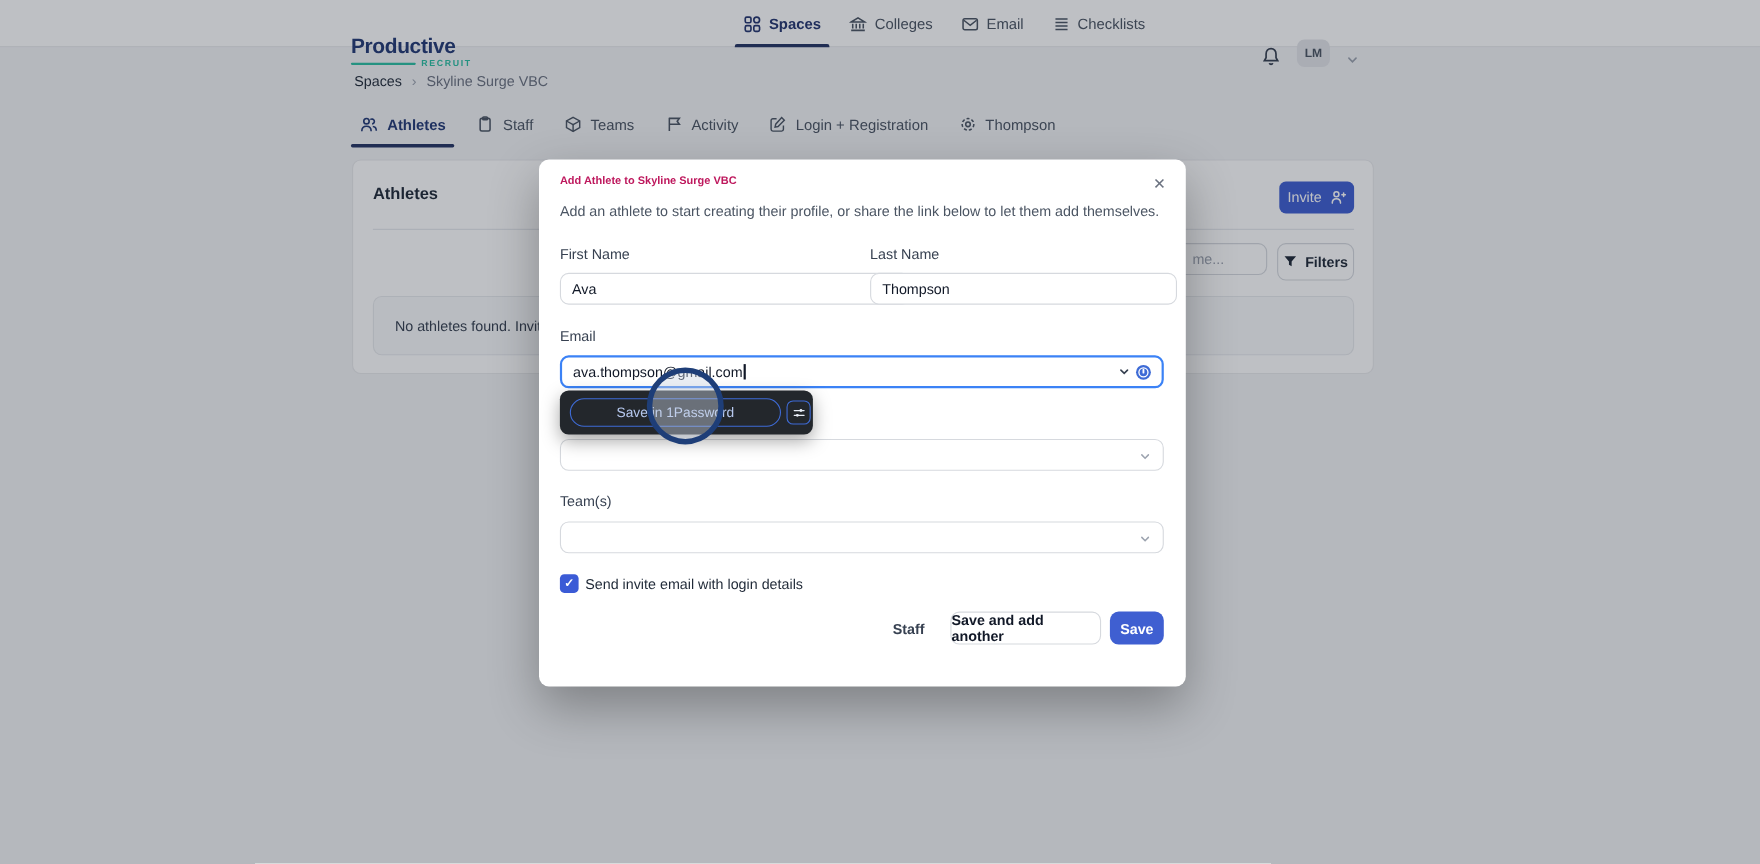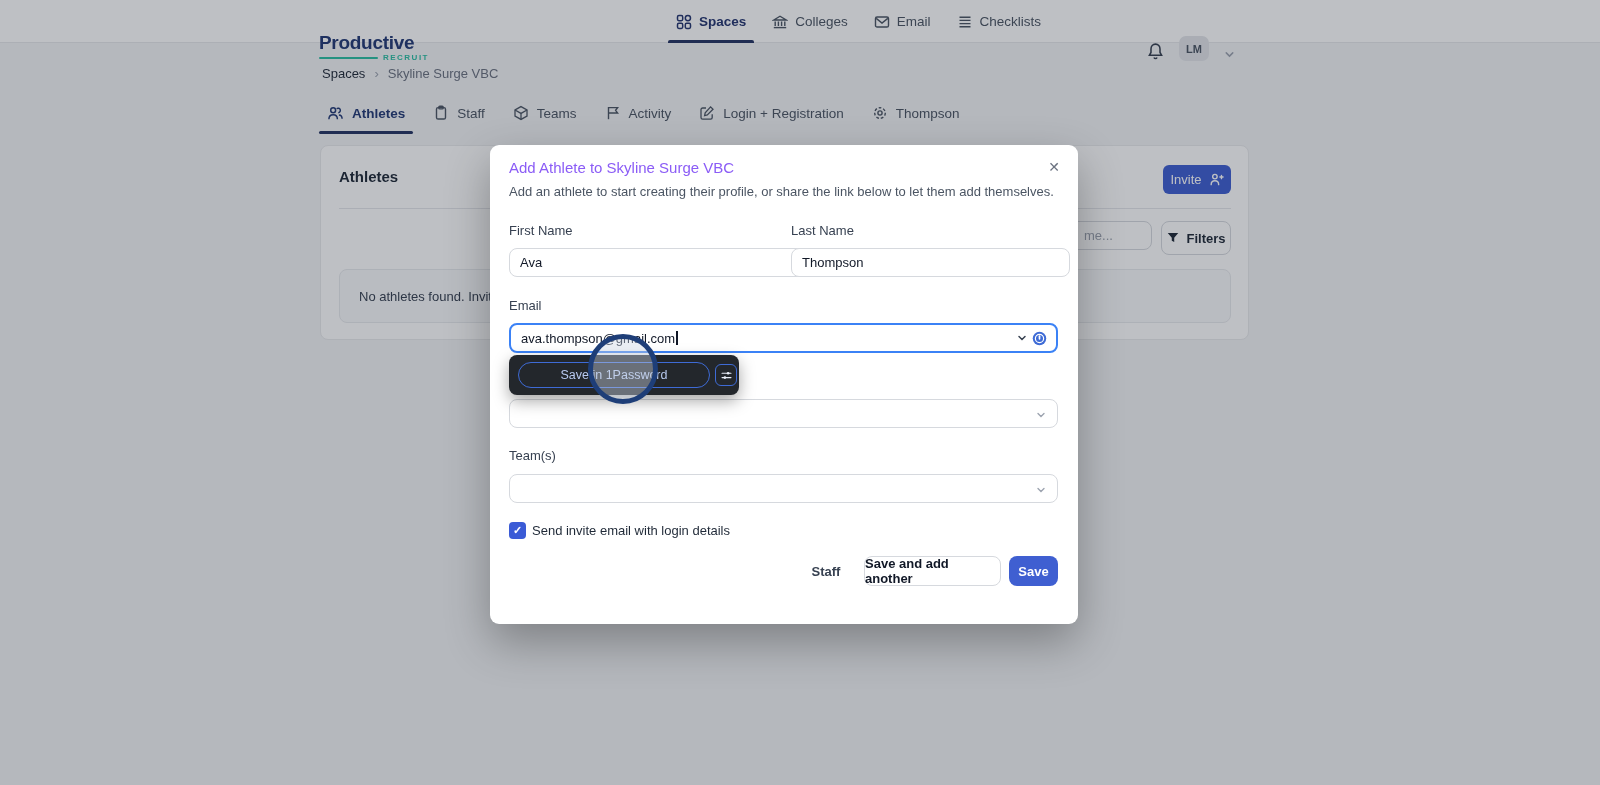--- a/index.html
+++ b/index.html
@@ -45,21 +45,21 @@
   .card-divider { position:absolute; left:18px; top:62px; width:892px; height:1px; background:#e5e7eb; }
   .search-box { position:absolute; left:628px; top:75px; width:203px; height:29px; background:#fff; border:1px solid #d6d9de; border-radius:8px; font-size:13px; color:#9ca3af; display:flex; align-items:center; padding-left:134px; overflow:hidden; }
   .filters-btn { position:absolute; left:840px; top:75px; width:70px; height:34px; background:#fff; border:1px solid #d6d9de; border-radius:8px; display:flex; align-items:center; justify-content:center; gap:6px; font-size:13px; font-weight:600; color:#1f2937; cursor:pointer; }
   .empty-box { position:absolute; left:18px; top:123px; width:892px; height:54px; background:#f9fafb; border:1px solid #e8eaed; border-radius:8px; display:flex; align-items:center; padding-left:19px; font-size:13px; color:#374151; }
 
   
   .dim { position:absolute; inset:0; background:rgba(21,28,43,0.28); z-index:10; }
 
   
   .modal { position:absolute; left:490px; top:145px; width:588px; height:479px; background:#ffffff; border-radius:9px; box-shadow:0 18px 45px rgba(0,0,0,0.3); z-index:20; }
-  .modal-title { position:absolute; left:19px; top:14px; font-size:15px; font-weight:normal; color:#8b5cf6; }
+  .modal-title { position:absolute; left:19px; top:14px; font-size:10px; font-weight:bold; color:#be185d; }
   .modal-close { position:absolute; right:18px; top:14px; font-size:14px; color:#6b7280; cursor:pointer; line-height:16px; }
   .modal-sub { position:absolute; left:19px; top:39px; font-size:13px; color:#4b5563; }
 
   .flabel { position:absolute; font-size:13px; font-weight:500; color:#374151; }
   .fbox { position:absolute; height:29px; background:#fff; border:1px solid #d6d9de; border-radius:8px; display:flex; align-items:center; padding:0 10px; font-size:13px; color:#111827; }
   .fbox.focused { border:2px solid #3b82f6; }
   .caret { display:inline-block; width:1.5px; height:14px; background:#111827; margin-left:1px; }
   .fbox .trail { position:absolute; right:9px; display:flex; align-items:center; gap:4px; }
   .sel-chevron { position:absolute; right:10px; top:9px; }
 

